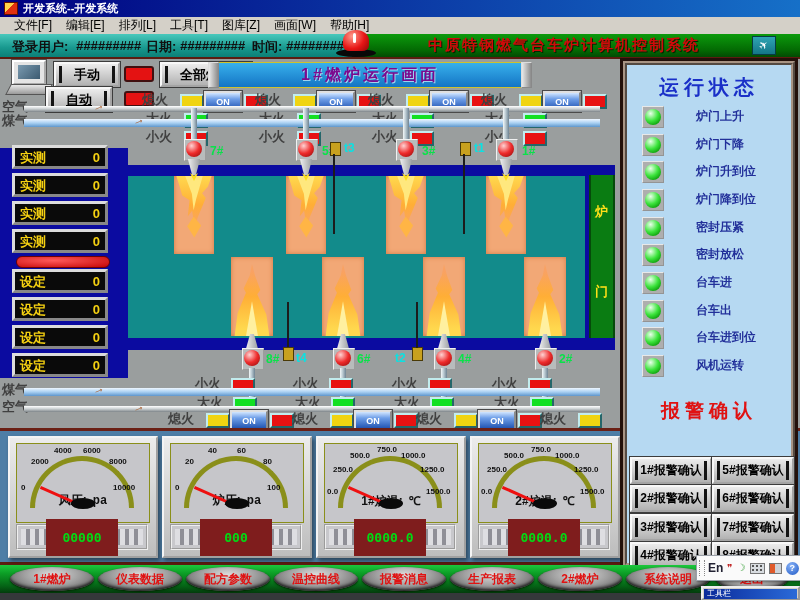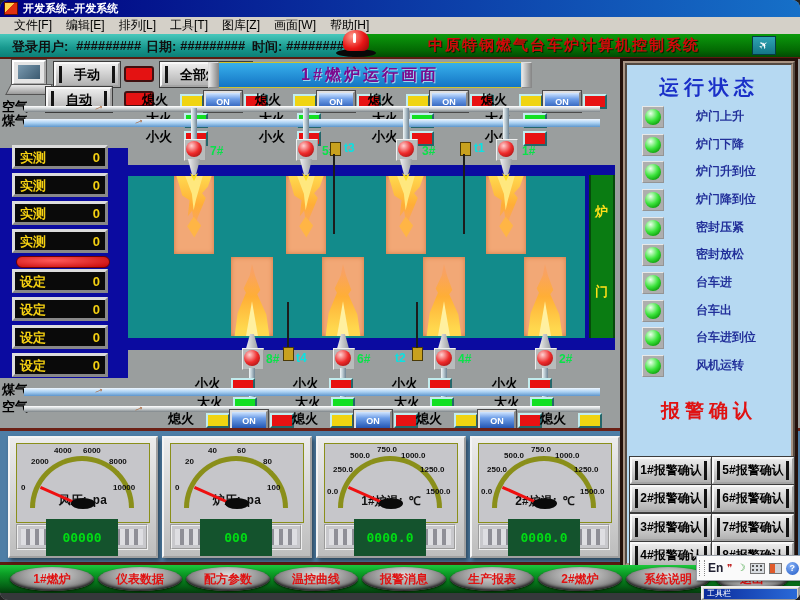--- a/index.html
+++ b/index.html
@@ -1,18 +1,18 @@
 <!DOCTYPE html>
 <html><head>
 <meta charset="utf-8">
 <style>
   html,body{margin:0;padding:0;background:#222;}
   #screen{position:relative;width:800px;height:600px;overflow:hidden;
           font-family:"Liberation Sans","DejaVu Sans",sans-serif;
-          background:#9a9e9e;border-radius:8px;}
+          background:#9a9e9e;}
   .a{position:absolute;}
   
   .titlebar{left:0;top:0;width:800px;height:17px;background:linear-gradient(90deg,#000080,#1670c8);
             display:flex;align-items:center;color:#fff;font-size:11px;font-weight:bold;}
   .appicon{width:12px;height:11px;margin:0 5px 0 4px;background:linear-gradient(135deg,#ffd24a 0 40%,#e03010 40% 100%);border:1px solid #601000;}
   .menubar{left:0;top:17px;width:800px;height:17px;background:#d4d0c8;border-bottom:1px solid #808080;
            display:flex;align-items:center;font-size:12px;color:#000;}
   .menubar span{margin-left:14px;cursor:default;}
   .infoteal{left:0;top:34px;width:360px;height:23px;background:linear-gradient(180deg,#49c8bc,#18988e 60%,#0c7f76);}
   .infogreen{left:352px;top:34px;width:448px;height:23px;background:linear-gradient(180deg,#0c9a0c,#036a03 70%,#024a02);}
@@ -32,21 +32,21 @@
   .b3{background:linear-gradient(180deg,#ececec,#b2b2b2);border:2px outset #f8f8f8;outline:1px solid #3c3c3c;
       color:#000;font-weight:bold;font-size:13px;display:flex;align-items:center;justify-content:center;cursor:pointer;}
   .b3::before,.b3::after{content:'';position:absolute;top:2px;bottom:2px;width:3px;background:#141414;}
   .b3::before{left:3px;} .b3::after{right:3px;}
   .pill{width:26px;height:12px;background:#e41212;border:2px solid #401010;border-radius:3px;}
   .ind{width:20px;height:11px;border:2px solid;border-color:#c2ecee #25666a #25666a #c2ecee;}
   .ind.y{background:#f0d411;} .ind.g{background:#12e022;} .ind.r{background:#e81212;}
   .onb{width:34px;height:17px;background:linear-gradient(180deg,#d2e6ff 0%,#6f9fe8 35%,#1c4fae 100%);
        border:2px outset #e0e0e0;box-shadow:0 0 0 1px #4a4a4a;color:#fff;font-size:9px;font-weight:bold;
        display:flex;align-items:center;justify-content:center;cursor:pointer;}
-  .tblue{color:#000000;font-weight:bold;font-size:13px;line-height:1;}
+  .tblue{color:#404040;font-weight:bold;font-size:13px;line-height:1;}
   .tgreen{color:#0ae24a;font-weight:bold;font-size:12px;line-height:1;}
   .tcyan{color:#0ae2e2;font-weight:bold;font-size:12px;line-height:1;}
   .hp-air{height:6px;background:linear-gradient(180deg,#ffffff,#cfd4d6 45%,#7d8488);}
   .hp-gas{height:8px;background:linear-gradient(180deg,#eef6ff,#a9d0f2 50%,#5e96cc);}
   .vp{width:6px;background:linear-gradient(90deg,#f4f8f8,#b9c9d1 45%,#6e8291);}
   .arrow{color:#a85a28;font-weight:bold;font-size:12px;transform:rotate(-22deg);}
   
   .bbase{width:20px;height:20px;background:#b8bcbc;border:1px outset #f0f0f0;}
   .rball{width:16px;height:16px;border-radius:50%;background:radial-gradient(circle at 35% 30%,#ffd2d2,#ee2c2c 50%,#8c0808);}
   .cone-d{width:16px;height:16px;background:linear-gradient(90deg,#fbfbfb,#8e9296);clip-path:polygon(12% 0,88% 0,62% 100%,38% 100%);}
@@ -95,21 +95,21 @@
   .s3{left:52px;top:2px;}  .s4{left:76px;top:8px;}  .s5{left:95px;top:22px;} .s6{left:101px;top:44px;}
   .gneedle{position:absolute;left:64px;top:16px;width:3px;height:46px;background:#ee1010;
            transform-origin:50% 100%;transform:rotate(-66deg);}
   .ghub{position:absolute;left:54px;top:54px;width:24px;height:11px;background:#0a0a0a;border-radius:50%;}
   .glabel{position:absolute;left:0;top:48px;width:132px;text-align:center;font-size:12px;font-weight:bold;color:#101010;}
   .glabel em{font-style:normal;margin-left:6px;font-family:"Liberation Mono",monospace;}
   .gdig{position:absolute;left:6px;top:86px;width:132px;height:26px;background:#c8c8cc;border:2px groove #efefef;
         box-sizing:border-box;display:flex;align-items:center;justify-content:center;}
   .gslots{position:absolute;top:3px;bottom:3px;width:32px;background:repeating-linear-gradient(90deg,#dedee2 0 5px,#8f8f97 5px 9px);}
   .gslots.l{left:3px;} .gslots.r{right:3px;}
-  .gval{position:relative;width:72px;height:37px;background:#14532d;color:#00dc14;font-family:"DejaVu Sans Mono",monospace;
+  .gval{position:relative;width:72px;height:37px;background:#7f1d1d;color:#00dc14;font-family:"DejaVu Sans Mono",monospace;
         font-size:13px;font-weight:bold;display:flex;align-items:center;justify-content:center;z-index:1;}
   
   .banner{left:218px;top:62px;width:302px;height:24px;background:linear-gradient(180deg,#38b0ec,#1474c4);
           border:1px solid #cfc22e;display:flex;align-items:center;justify-content:center;
           color:#7c0a8e;font-size:16px;font-weight:bold;letter-spacing:3px;text-shadow:1px 1px 0 #9fd4f0;}
   .banner::before,.banner::after{content:'';position:absolute;top:-1px;bottom:-1px;width:9px;
           background:linear-gradient(90deg,#e8e8e8,#8c8c8c);border:1px outset #ddd;}
   .banner::before{left:-11px;} .banner::after{right:-11px;}
   
   .navbar{left:0;top:565px;width:800px;height:28px;background:linear-gradient(180deg,#1cc83c 0%,#0c9e26 30%,#056416 75%,#033c0c 100%);}

